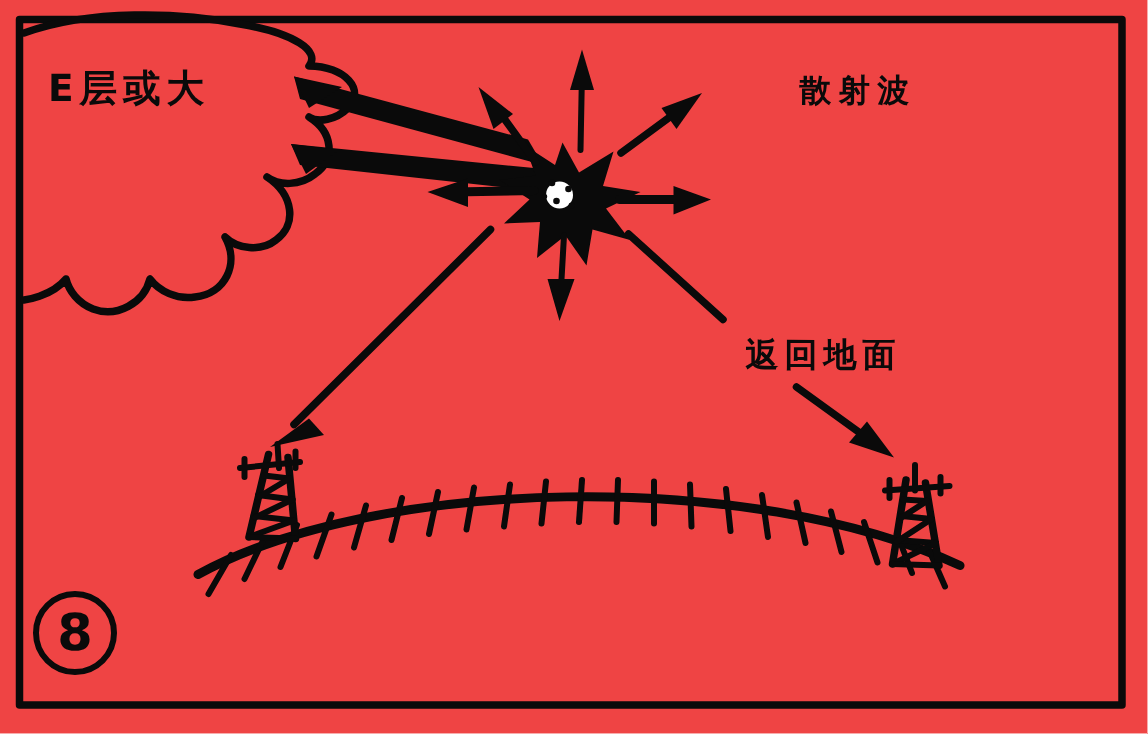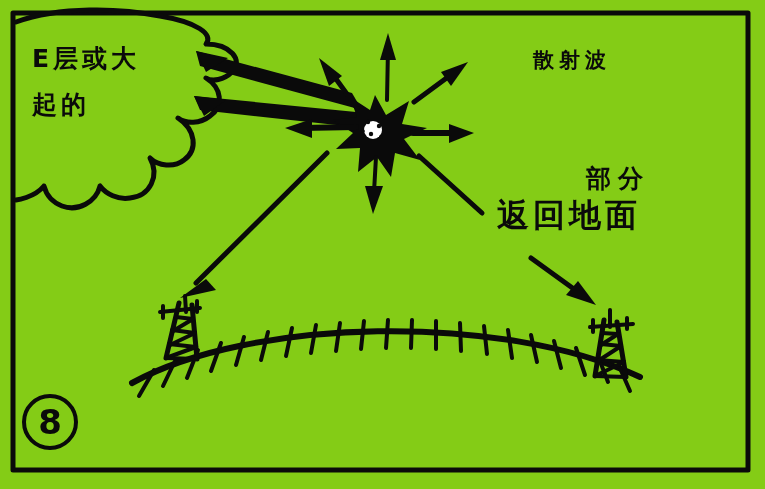--- a/index.html
+++ b/index.html
@@ -1,20 +1,20 @@
 <!DOCTYPE html>
 <html><head>
 <meta charset="utf-8">
 <style>
   html,body{margin:0;padding:0;background:#ffffff;}
   body{font-family:"DejaVu Sans", sans-serif;}
   #stage{
     position:relative;
     width:765px;height:489px;
-    background:#84cc16;
+    background:#ef4444;
     overflow:hidden;
   }
   #figure-svg{position:absolute;left:0;top:0;width:765px;height:489px;}
   .label{
     position:absolute;
     color:#0a0a0a;
     font-family:"DejaVu Sans", sans-serif;
     font-weight:700;
     letter-spacing:3px;
     white-space:nowrap;
@@ -31,22 +31,22 @@
     left:533px;top:50px;
     font-size:21px;
     letter-spacing:5px;
   }
   #label-partial{
     left:586px;top:166px;
     font-size:25px;
     letter-spacing:7px;
   }
   #label-return-ground{
-    left:497px;top:199px;
-    font-size:32px;
+    left:497px;top:227px;
+    font-size:22px;
     letter-spacing:4px;
   }
   #figure-number{
     position:absolute;
     left:22px;top:394px;
     width:56px;height:56px;
     border:4px solid #0a0a0a;
     border-radius:50%;
     color:#0a0a0a;
     font-size:34px;
@@ -207,24 +207,22 @@
       <path class="inkline" stroke-width="4" d="M595,376 L626,377"></path>
       <path class="inkline" stroke-width="4" d="M590,327 L633,324"></path>
       <path class="inkline" stroke-width="4" d="M593,320 L593,332"></path>
       <path class="inkline" stroke-width="4" d="M627,318 L627,329"></path>
       <path class="inkline" stroke-width="4" d="M610,310 L610,327"></path>
     </g>
   </svg>
 
   <div class="label" id="cloud-text-block">
     <div>E层或大</div>
-    <div>起的</div>
   </div>
 
   <div class="label" id="label-scatter-wave">散射波</div>
 
-  <div class="label" id="label-partial">部分</div>
 
   <div class="label" id="label-return-ground">返回地面</div>
 
   <div id="figure-number">8</div>
 
 </div>
 
 </body></html>

